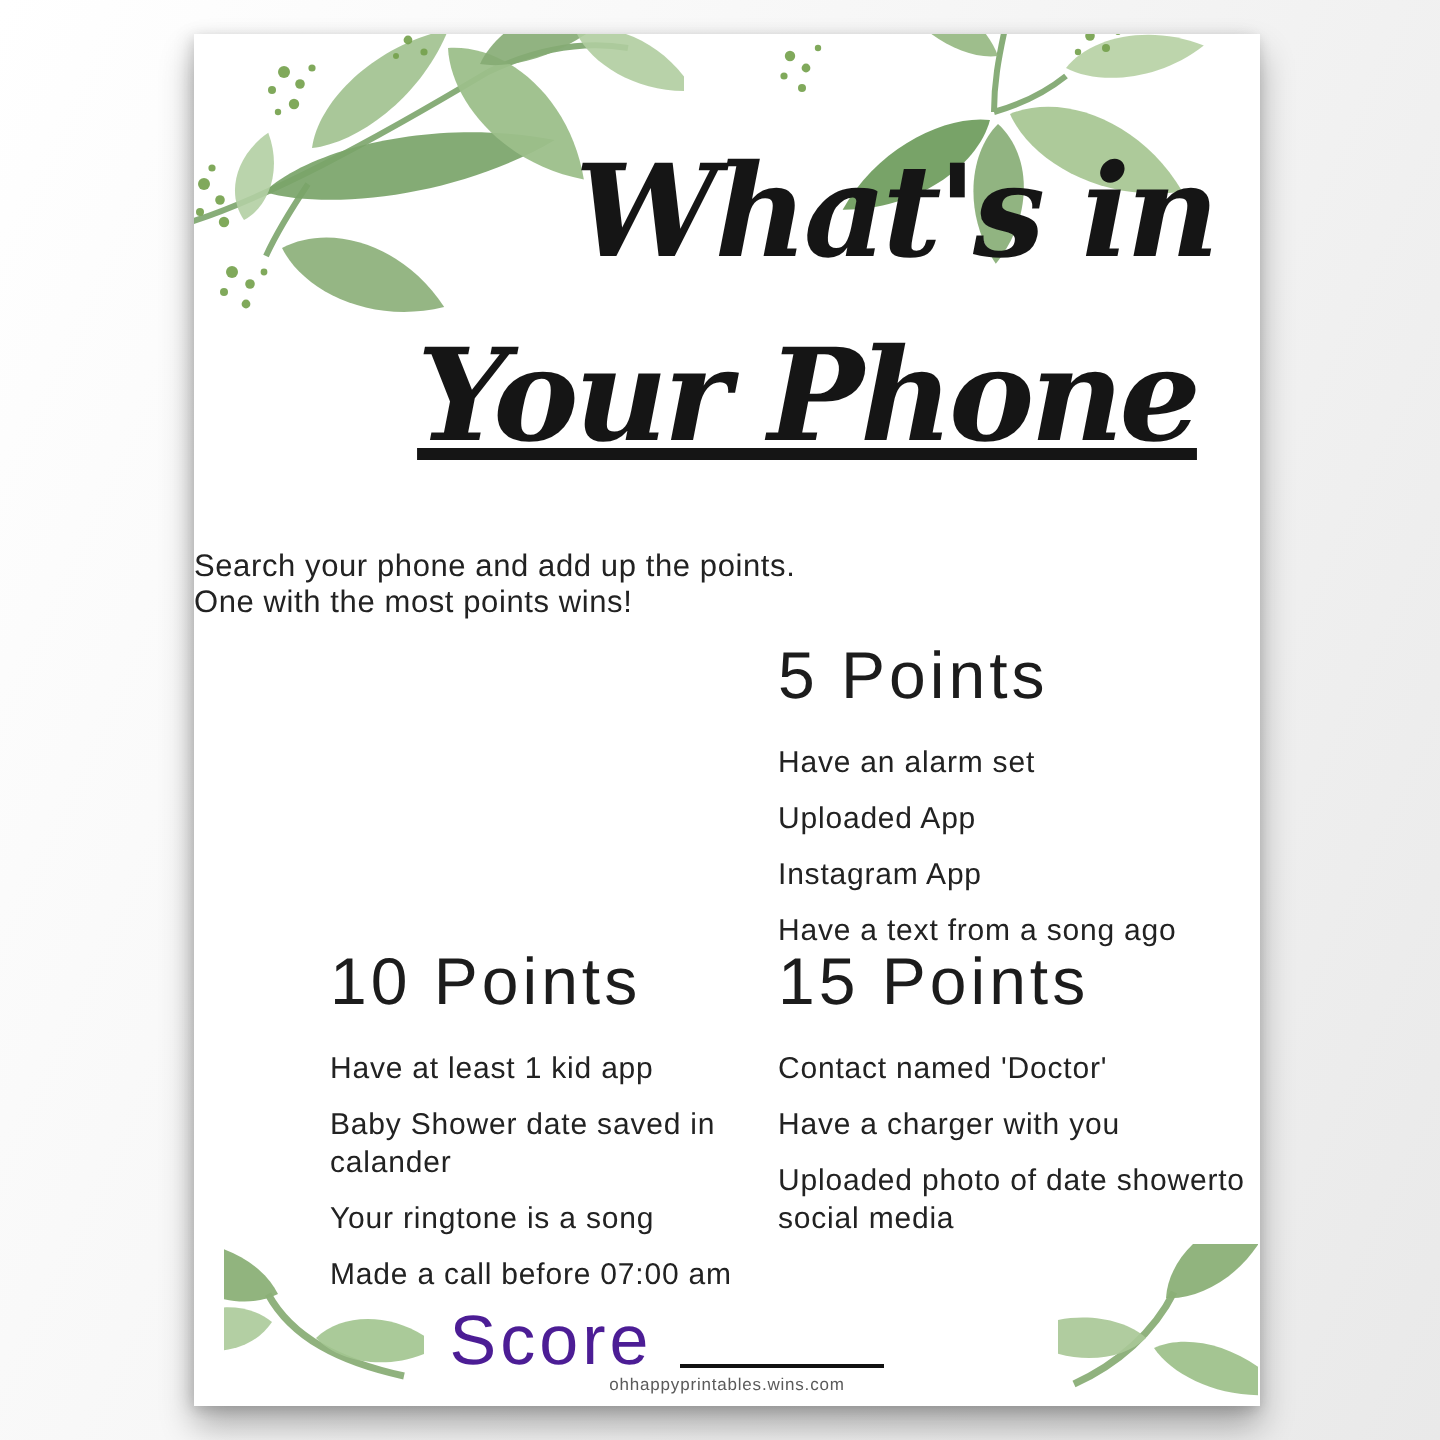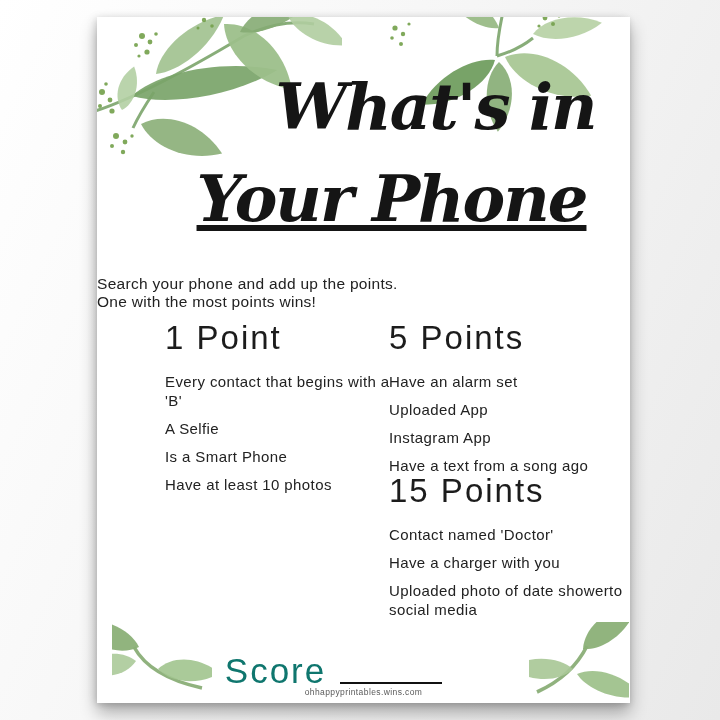--- a/index.html
+++ b/index.html
@@ -14,21 +14,21 @@
     box-shadow:0 10px 16px rgba(0,0,0,.30),0 2px 6px rgba(0,0,0,.12),-4px 0 8px rgba(0,0,0,.06);
     overflow:hidden;
   }
   
   .g-tl{position:absolute;left:-5px;top:-5px;}
   .g-tr{position:absolute;left:290px;top:-5px;}
   .g-bl{position:absolute;left:15px;top:600px;}
   .g-br{position:absolute;left:432px;top:605px;}
   
   .title{
-    position:absolute;top:44px;left:0;width:100%;text-align:center;
+    position:absolute;top:44px;left:12px;width:100%;text-align:center;
     font-family:"DejaVu Serif",serif;font-style:italic;font-weight:700;color:#151515;
   }
   .t1{font-size:64px;line-height:92px;transform:translateX(72px);letter-spacing:-2px;}
   .t2{font-size:64px;line-height:92px;transform:translateX(28px);letter-spacing:-2px;text-decoration:underline;}
   
   .subtitle{
     position:absolute;top:258px;left:0;width:100%;text-align:left;
     font-size:15.5px;line-height:18px;color:#222;letter-spacing:.3px;
   }
   
@@ -43,21 +43,21 @@
   .section ul{list-style:none;margin:0;padding:0;}
   .section li{
     font-size:15px;line-height:19px;letter-spacing:.4px;color:#222;margin-bottom:9px;
   }
   
   .score{
     position:absolute;top:636px;left:0;width:100%;
     display:flex;justify-content:center;align-items:flex-end;gap:14px;
     transform:translateX(-30px);
   }
-  .score-label{font-size:35px;font-weight:400;letter-spacing:2px;color:#0f766e;line-height:1;}
+  .score-label{font-size:35px;font-weight:400;letter-spacing:2px;color:#4c1d95;line-height:1;}
   .score-line{width:102px;height:0;border-bottom:2.5px solid #111;margin-bottom:4px;}
   
   .footer{
     position:absolute;top:670px;left:0;width:100%;text-align:center;
     font-size:8.5px;color:#5a5a5a;letter-spacing:.4px;
   }
 </style>
 </head>
 <body>
 
@@ -135,40 +135,40 @@
   <div class="title">
     <div class="t1">What's in</div>
     <div class="t2">Your Phone</div>
   </div>
 
   <div class="subtitle">
     <div>Search your phone and add up the points.</div>
     <div>One with the most points wins!</div>
   </div>
 
-  <div class="section s1">
-    <h2>1 Point</h2>
-    <ul>
-      <li>Every contact that begins with a 'B'</li>
-      <li>A Selfie</li>
-      <li>Is a Smart Phone</li>
-      <li>Have at least 10 photos</li>
-    </ul>
-  </div>
 
   <div class="section s2">
     <h2>5 Points</h2>
     <ul>
       <li>Have an alarm set</li>
       <li>Uploaded App</li>
       <li>Instagram App</li>
       <li>Have a text from a song ago</li>
     </ul>
   </div>
 
+  <div class="section s3">
+    <h2>10 Points</h2>
+    <ul>
+      <li>Have at least 1 kid app</li>
+      <li>Baby Shower date saved in calander</li>
+      <li>Your ringtone is a song</li>
+      <li>Made a call before 07:00 am</li>
+    </ul>
+  </div>
 
   <div class="section s4">
     <h2>15 Points</h2>
     <ul>
       <li>Contact named 'Doctor'</li>
       <li>Have a charger with you</li>
       <li>Uploaded photo of date showerto social media</li>
     </ul>
   </div>
 

